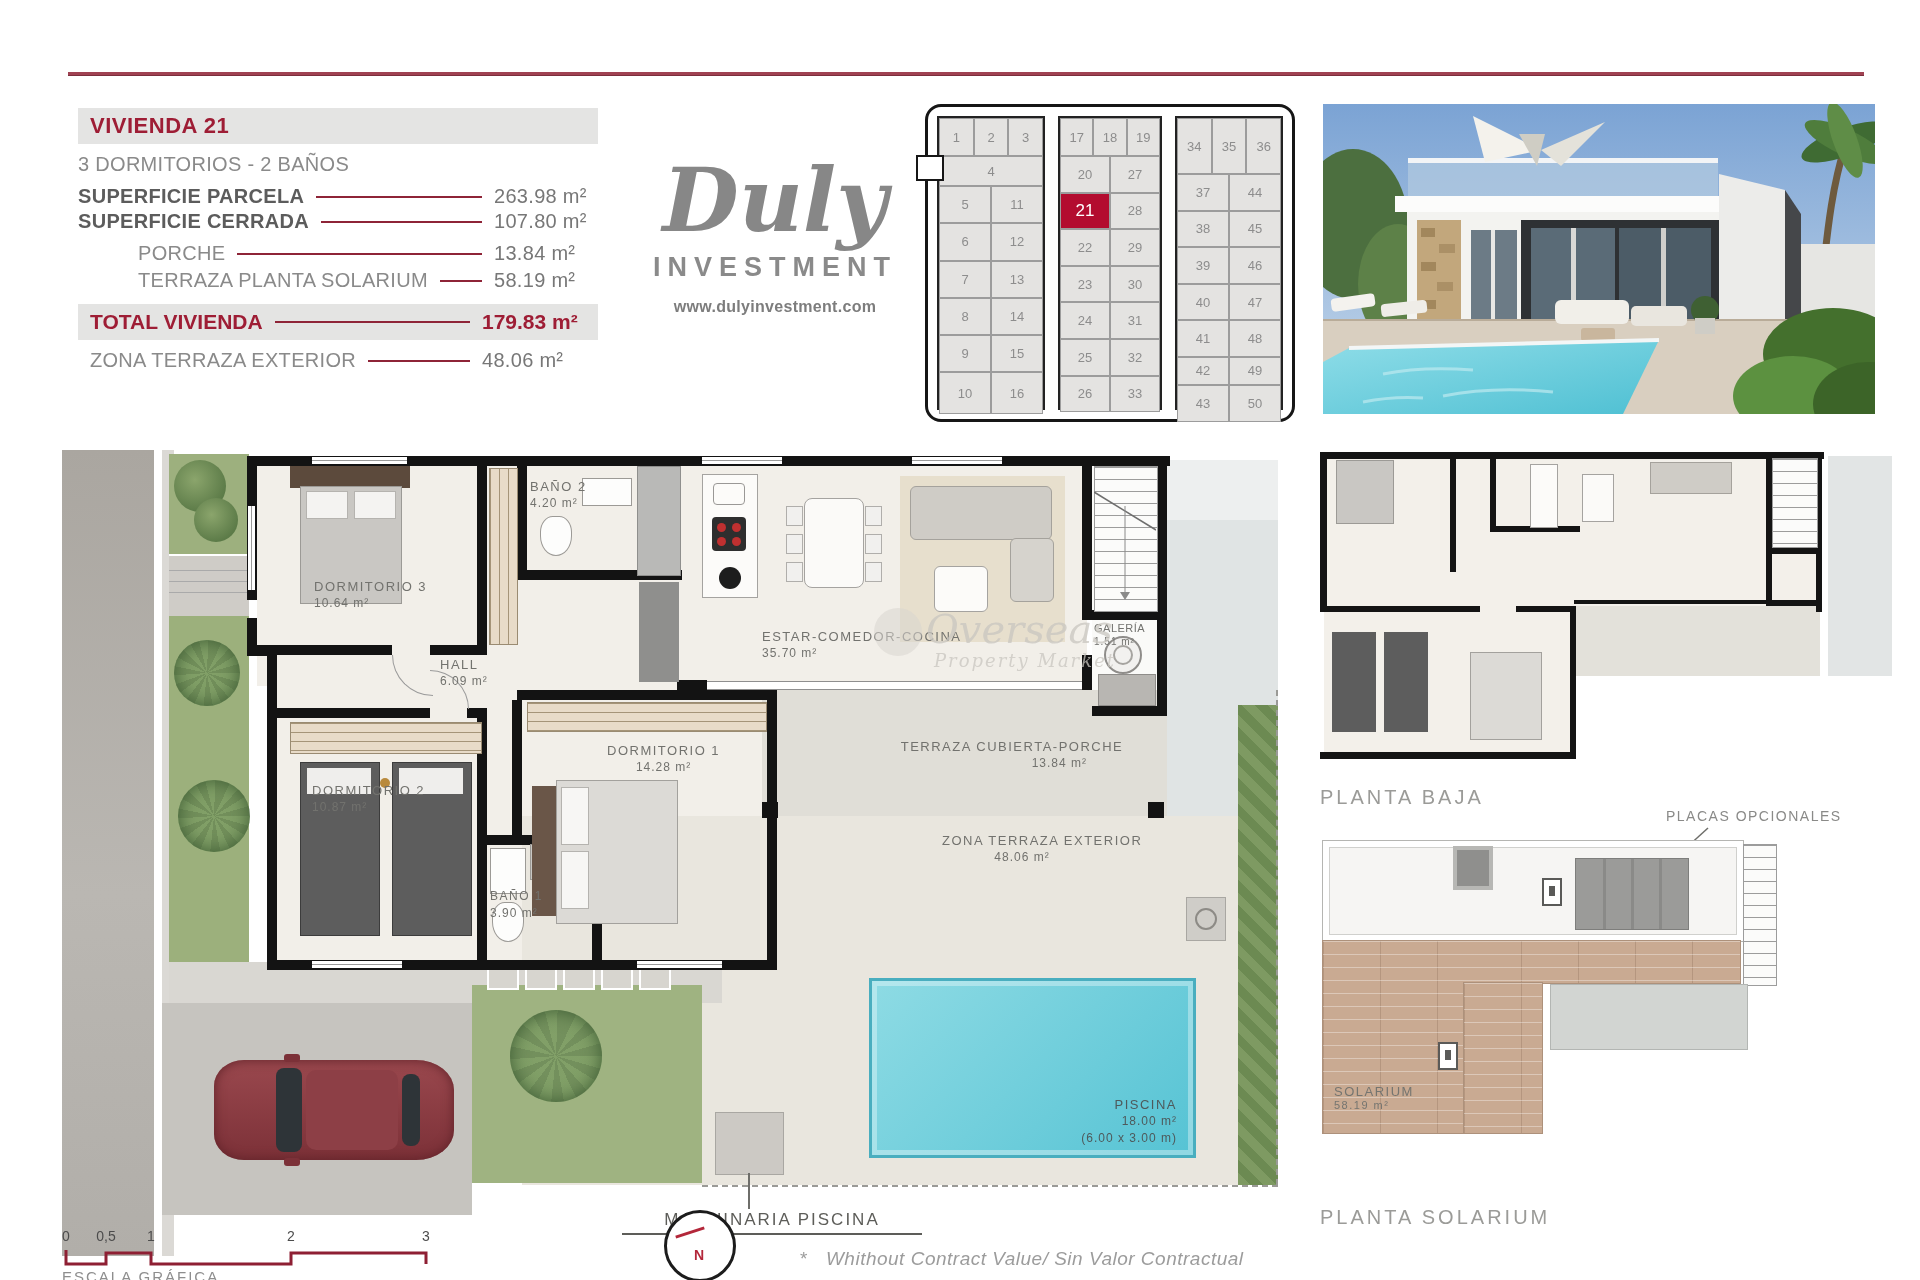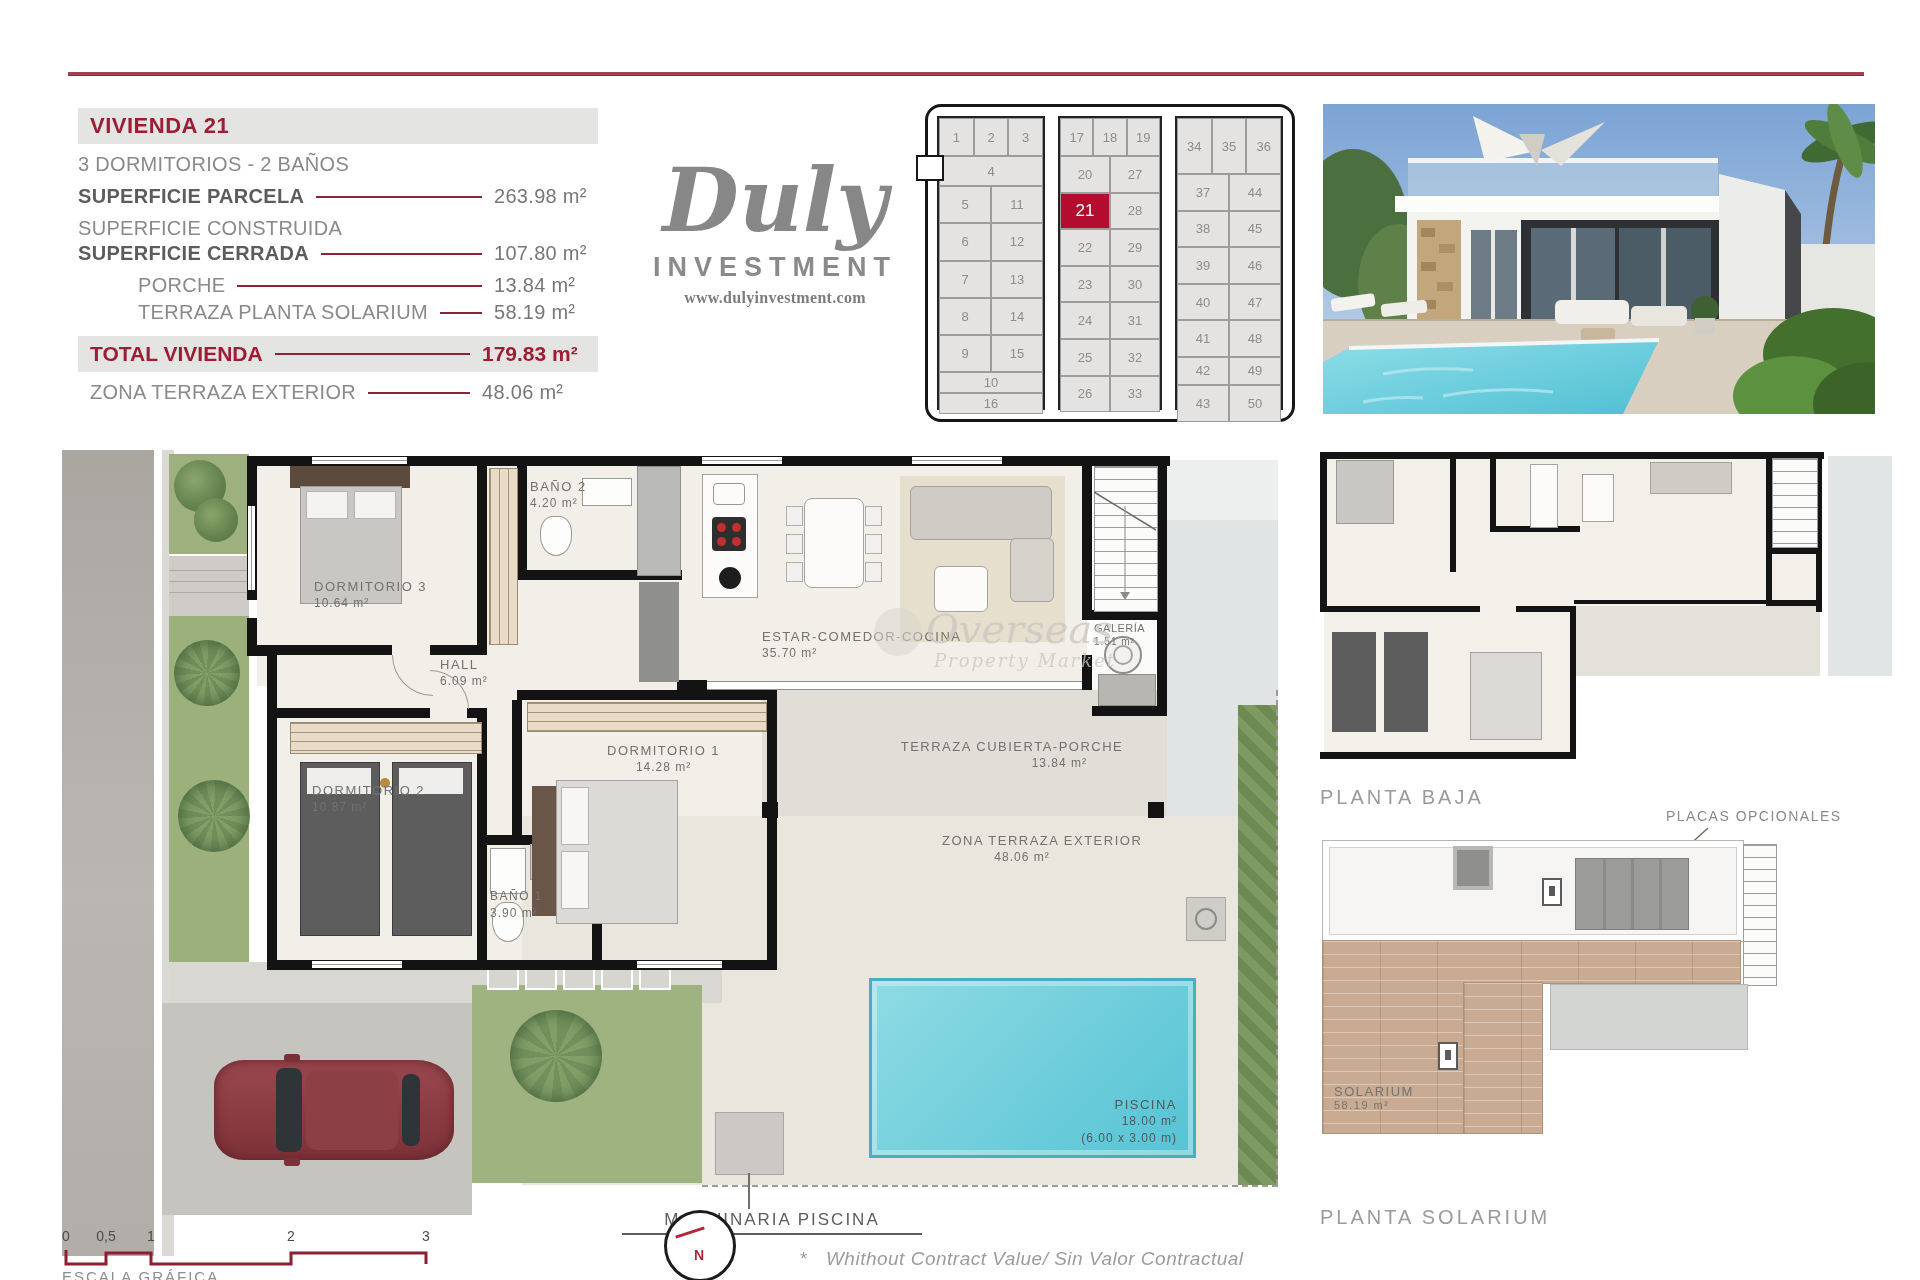--- a/index.html
+++ b/index.html
@@ -19,21 +19,21 @@
   .irow .val{width:104px;color:#777;}
   .ind1{padding-left:60px;} .ind2{padding-left:60px;justify-content:center;}
   .totrow{background:#e4e4e3;padding:6px 12px;margin-top:12px;display:flex;align-items:center;font-size:21px;}
   .totrow .lbl{color:#9e1d35;font-weight:bold;}
   .totrow .lead{flex:1;height:2.5px;background:#8e2437;margin:0 12px;}
   .totrow .val{width:104px;color:#9e1d35;font-weight:bold;}
   
   #logo{left:645px;top:150px;width:260px;text-align:center;color:#8a8a8a;}
   #logo .script{font-family:"DejaVu Serif",serif;font-style:italic;font-weight:bold;font-size:88px;line-height:100px;color:#878787;}
   #logo .inv{font-size:27px;letter-spacing:7px;color:#8a8a8a;font-weight:bold;margin-top:2px;}
-  #logo .web{font-size:16px;font-weight:bold;color:#7d7d7d;margin-top:6px;letter-spacing:.3px;font-family:Liberation Serif, serif;}
+  #logo .web{font-size:16px;font-weight:bold;color:#7d7d7d;margin-top:15px;letter-spacing:.3px;}
   
   #plotgrid{left:925px;top:104px;width:364px;height:312px;border:3px solid #161616;border-radius:16px;background:#fff;}
   .psec{position:absolute;top:9px;bottom:9px;border:2px solid #222;background:#fff;}
   .prow{display:flex;}
   .pcell{flex:1;display:flex;align-items:center;justify-content:center;
          background:#e4e3e1;border:1px solid #9c9c9c;color:#8d8d8d;font-size:13px;}
   .pcell.hot{background:#b30c2f;color:#fff;font-size:17px;}
   #annex{left:-12px;top:48px;width:24px;height:22px;background:#fff;border:2.5px solid #161616;}
   
   #villa{left:1323px;top:104px;width:552px;height:310px;overflow:hidden;}
@@ -85,23 +85,20 @@
       <span class="t">VIVIENDA 21</span>
     </div>
     <div class="irow">
       <span class="lbl">3 DORMITORIOS - 2 BAÑOS</span>
     </div>
     <div class="irow">
       <span class="lbl bold">SUPERFICIE PARCELA</span>
       <span class="lead"></span>
       <span class="val">263.98 m²</span>
     </div>
-    <div class="irow">
-      <span class="lbl">SUPERFICIE CONSTRUIDA</span>
-    </div>
     <div class="irow" style="margin-top:2px;">
       <span class="lbl bold">SUPERFICIE CERRADA</span>
       <span class="lead"></span>
       <span class="val">107.80 m²</span>
     </div>
     <div class="irow ind1">
       <span class="lbl">PORCHE</span>
       <span class="lead"></span>
       <span class="val">13.84 m²</span>
     </div>
@@ -151,21 +148,21 @@
           <div class="pcell">13</div>
         </div>
         <div class="prow" style="height: 37.3px;">
           <div class="pcell">8</div>
           <div class="pcell">14</div>
         </div>
         <div class="prow" style="height: 37.3px;">
           <div class="pcell">9</div>
           <div class="pcell">15</div>
         </div>
-        <div class="prow" style="height: 42px; flex-direction: column;">
+        <div class="prow" style="height: 42px;">
           <div class="pcell">10</div>
           <div class="pcell">16</div>
         </div>
       </div>
     <div class="psec" id="psec1" style="left:130px;width:100px;">
         <div class="prow" style="height: 38px;">
           <div class="pcell">17</div>
           <div class="pcell">18</div>
           <div class="pcell">19</div>
         </div>

